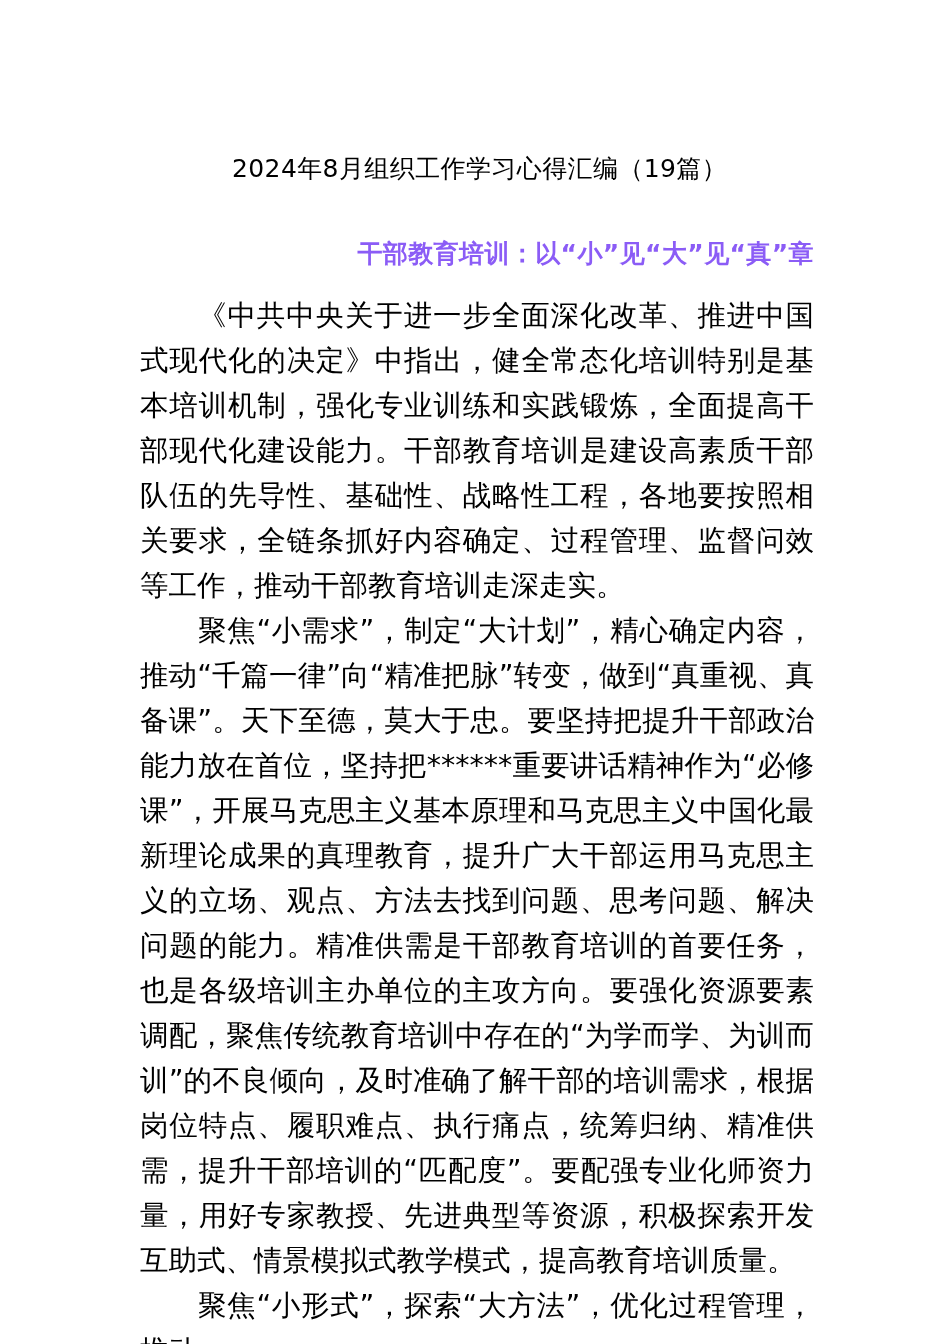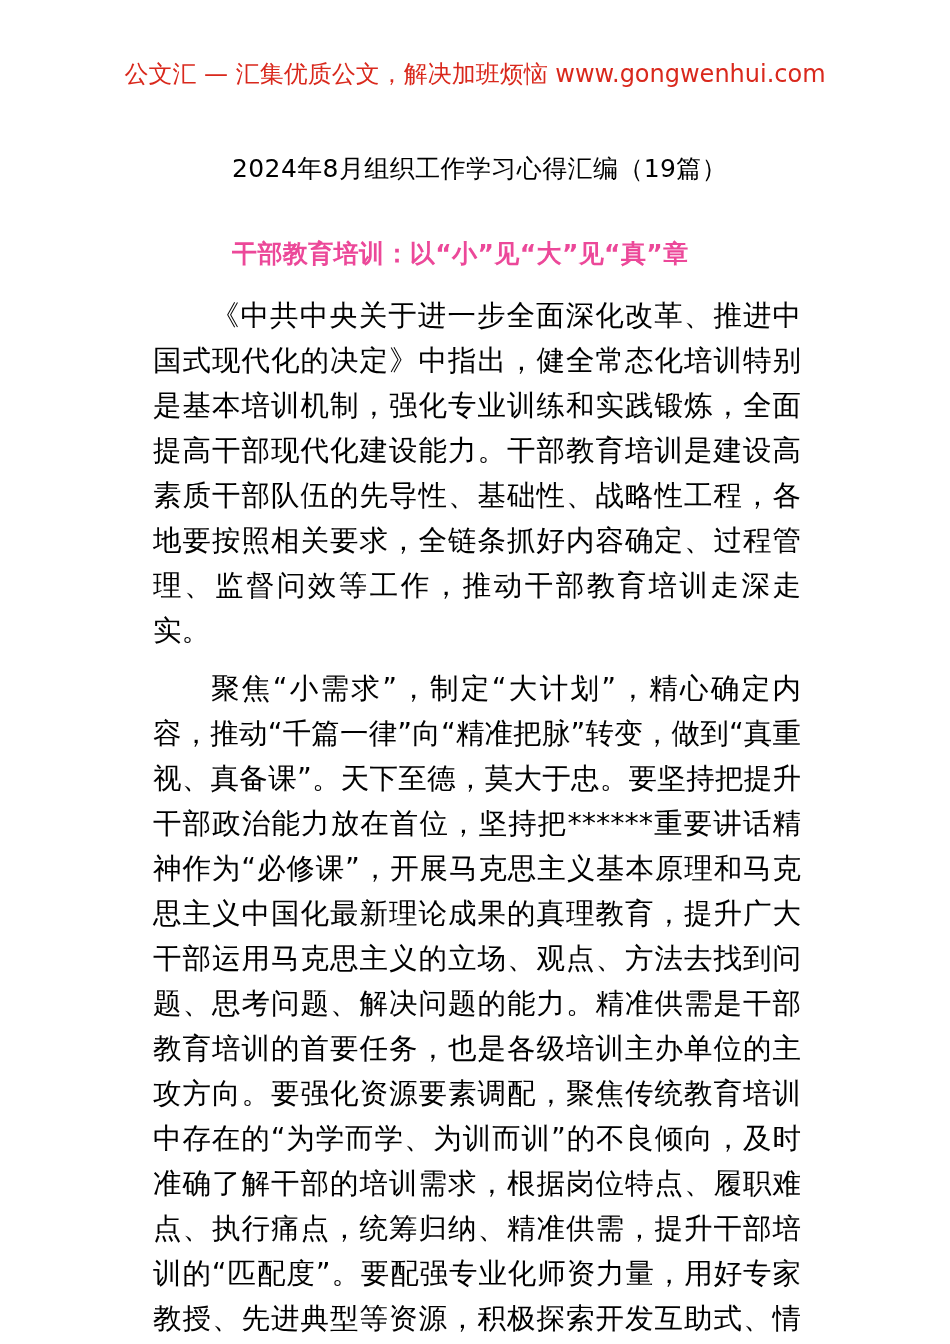--- a/index.html
+++ b/index.html
@@ -54,48 +54,46 @@
     text-indent: 92px;
     letter-spacing: 0.4px;
     white-space: nowrap;
     margin: 0 0 40px 0;
   }
 
   .section-title {
     font-size: 25px;
     line-height: 45px;
     font-weight: bold;
-    color: #ec4899;
+    color: #8b5cf6;
     text-indent: 92px;
     letter-spacing: 0.4px;
     white-space: nowrap;
     margin: 0 0 17px 0;
+    text-align: right;
   }
 
   .para {
     font-size: 28.5px;
     line-height: 45px;
     color: #000000;
     text-align: justify;
     text-align-last: left;
     text-justify: inter-ideograph;
     text-indent: 58px;
-    margin: 13px;
+    margin: 0;
     letter-spacing: 0px;
     word-break: break-all;
   }
 </style>
 </head>
 <body>
 
 <div class="page">
 
-  <div class="watermark">
-    <span>公文汇 — 汇集优质公文，解决加班烦恼</span><span>&nbsp;</span><span class="wm-url">www.gongwenhui.com</span>
-  </div>
 
   <div class="doc">
 
     <h1 class="doc-title">2024年8月组织工作学习心得汇编（19篇）</h1>
 
     <h2 class="section-title">干部教育培训：以“小”见“大”见“真”章</h2>
 
     <p class="para">《中共中央关于进一步全面深化改革、推进中国式现代化的决定》中指出，健全常态化培训特别是基本培训机制，强化专业训练和实践锻炼，全面提高干部现代化建设能力。干部教育培训是建设高素质干部队伍的先导性、基础性、战略性工程，各地要按照相关要求，全链条抓好内容确定、过程管理、监督问效等工作，推动干部教育培训走深走实。</p>
     <p class="para">聚焦“小需求”，制定“大计划”，精心确定内容，推动“千篇一律”向“精准把脉”转变，做到“真重视、真备课”。天下至德，莫大于忠。要坚持把提升干部政治能力放在首位，坚持把******重要讲话精神作为“必修课”，开展马克思主义基本原理和马克思主义中国化最新理论成果的真理教育，提升广大干部运用马克思主义的立场、观点、方法去找到问题、思考问题、解决问题的能力。精准供需是干部教育培训的首要任务，也是各级培训主办单位的主攻方向。要强化资源要素调配，聚焦传统教育培训中存在的“为学而学、为训而训”的不良倾向，及时准确了解干部的培训需求，根据岗位特点、履职难点、执行痛点，统筹归纳、精准供需，提升干部培训的“匹配度”。要配强专业化师资力量，用好专家教授、先进典型等资源，积极探索开发互助式、情景模拟式教学模式，提高教育培训质量。</p>
     <p class="para">聚焦“小形式”，探索“大方法”，优化过程管理，推动</p>

